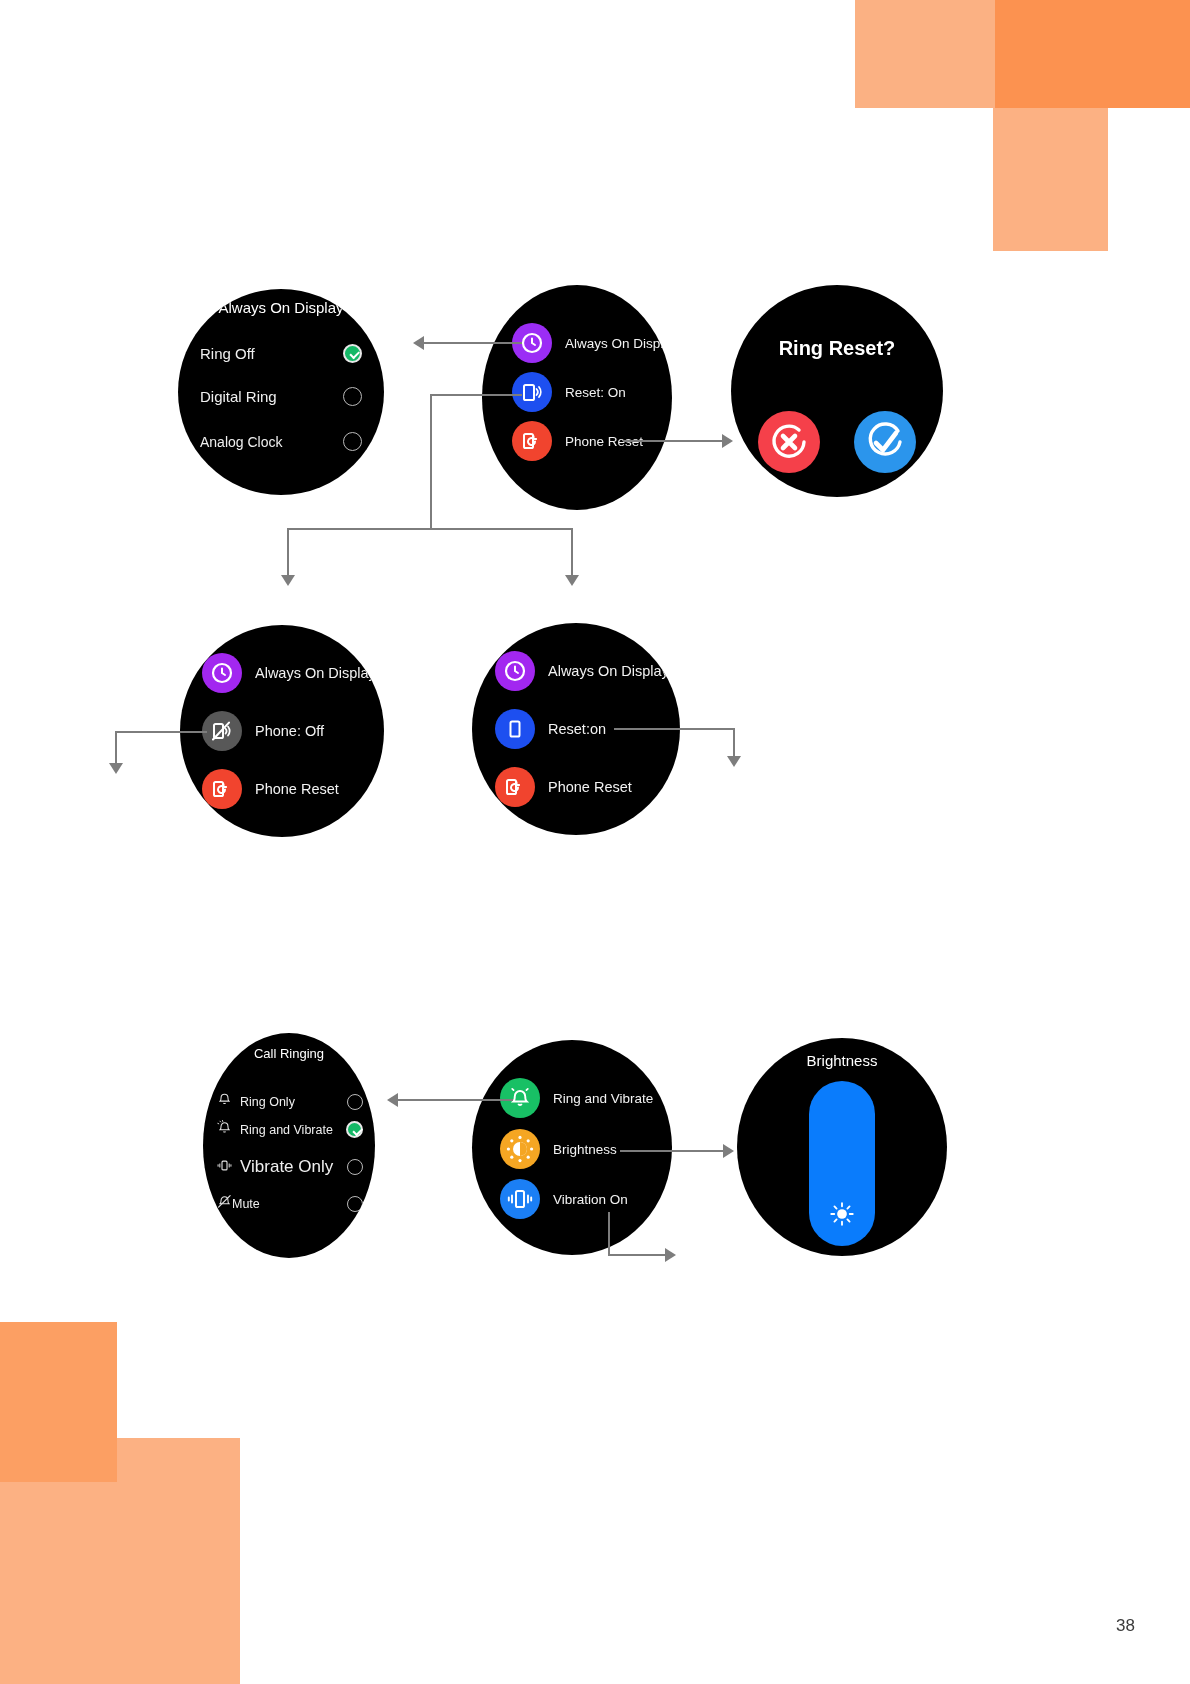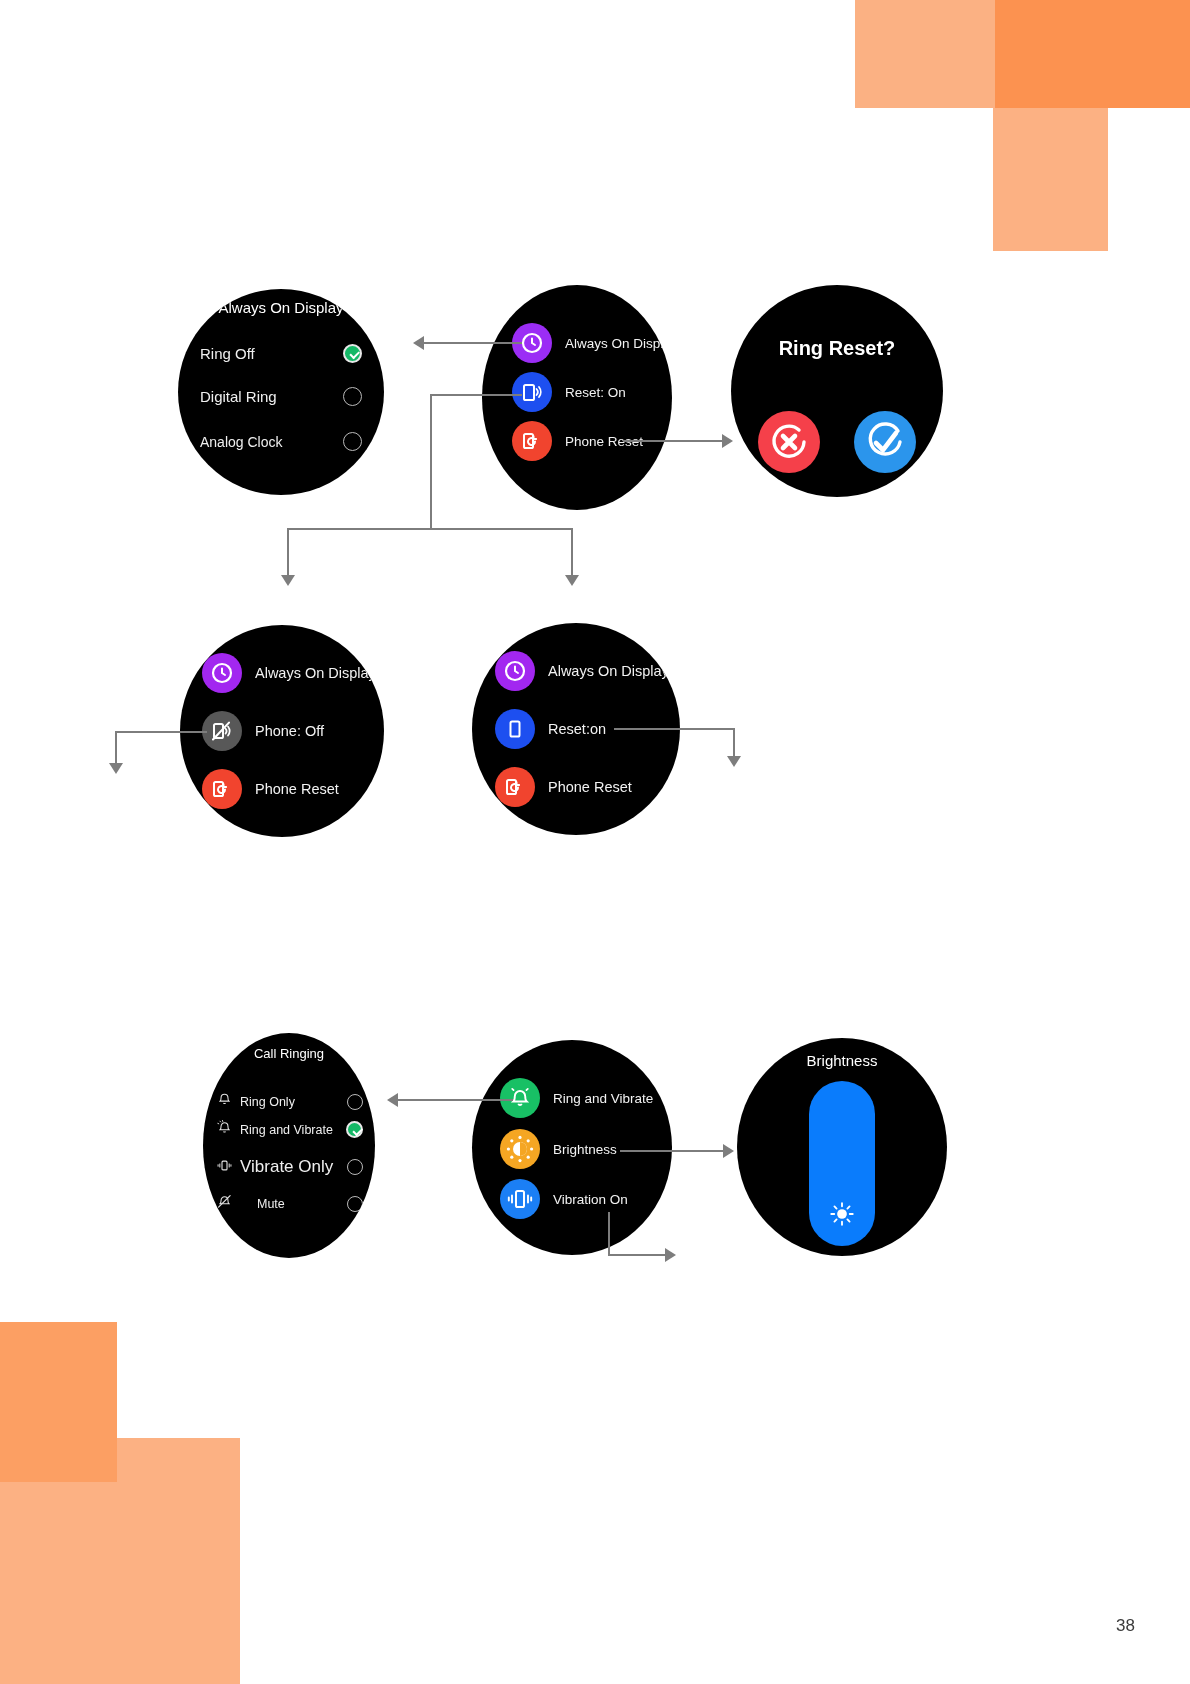--- a/index.html
+++ b/index.html
@@ -244,21 +244,21 @@
             <rect x="8" y="5" width="8" height="14" rx="1.6" fill="none" stroke="#e2e2e2" stroke-width="1.8"></rect>
             <path d="M4.5 9.5v5M1.7 10.8v2.4M19.5 9.5v5M22.3 10.8v2.4" stroke="#e2e2e2" stroke-width="1.6" stroke-linecap="round"></path>
           </svg>
       </span>
       <span class="rlabel" style="font-size:17px;">Vibrate Only</span>
     </span>
     <span class="radio" style="width:16px;height:16px;"></span>
   </div>
 
   <div class="radio-row" style="left:14px;top:161px;width:146px;justify-content:space-between;">
-    <span style="display:flex;align-items:center;gap:25px;">
+    <span style="display:flex;align-items:center;gap:0;">
       <span>
         <svg width="15" height="15" viewBox="0 0 24 24">
             <path d="M12 4.5a5.5 5.5 0 0 0-5.5 5.5c0 4-1.6 5.6-1.6 5.6h14.2s-1.6-1.6-1.6-5.6A5.5 5.5 0 0 0 12 4.5z" fill="none" stroke="#e2e2e2" stroke-width="1.7"></path>
             <path d="M2.5 21 21 2.6" stroke="#e2e2e2" stroke-width="1.9" stroke-linecap="round"></path>
           </svg>
       </span>
       <span class="rlabel" style="font-size:12.5px;">Mute</span>
     </span>
     <span class="radio" style="width:16px;height:16px;"></span>
   </div>

